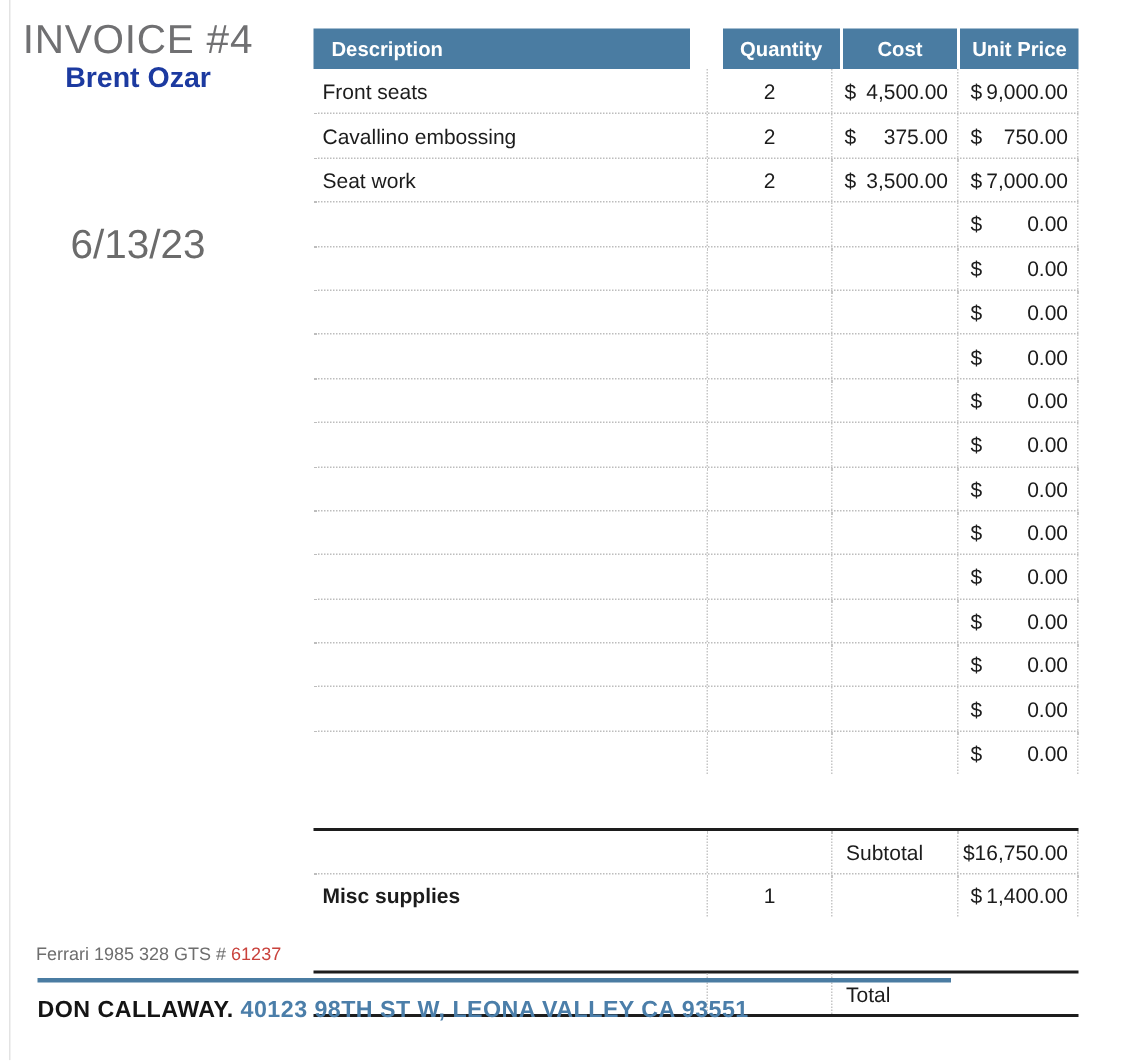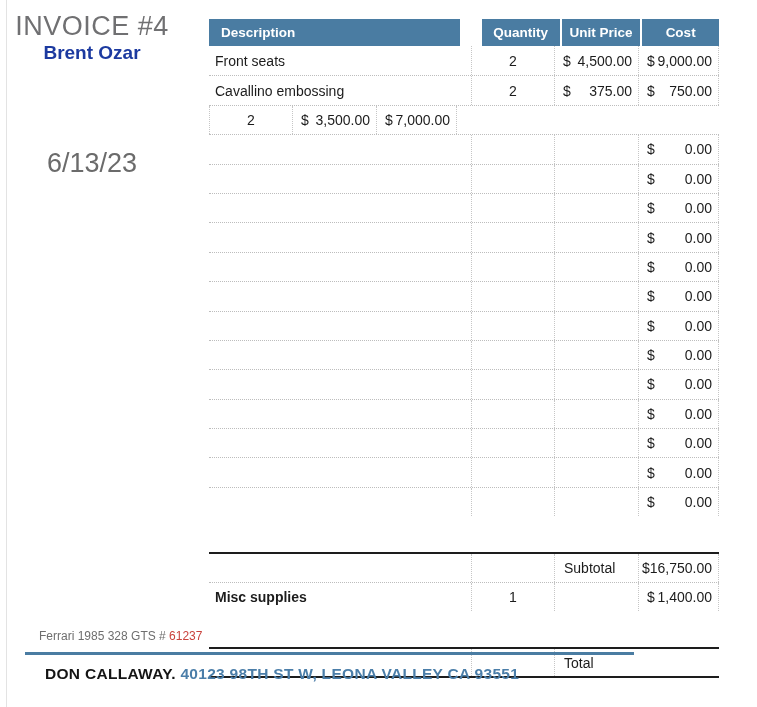--- a/index.html
+++ b/index.html
@@ -40,45 +40,45 @@
   .c-qty  { width:83px; justify-content:center; border-left:1px dotted #c6c6c6; }
   .c-unit { width:84px; border-left:1px dotted #c6c6c6; }
   .c-cost { width:81px; border-left:1px dotted #c6c6c6; border-right:1px dotted #c6c6c6; }
   .bold { font-weight:bold; }
 
   .money { display:flex; justify-content:space-between; align-items:center; width:100%; padding:0 6px 0 8px; box-sizing:border-box; }
   .sum-label { padding-left:9px; }
   .sum-value { justify-content:flex-end; padding-right:6px;text-align:center; }
 
   
-  .vehicle { position:absolute; left:39px; top:629px; font-size:12px; color:#6e6e6e; }
+  .vehicle { position:absolute; left:24px; top:629px; font-size:12px; color:#6e6e6e; }
   .vehicle .num { color:#c9423c; }
   .rule { position:absolute; left:25px; top:652px; width:609px; height:3px; background:#4a7ca2; }
   .owner { position:absolute; left:25px; top:665px; font-size:15.5px; font-weight:bold; letter-spacing:0.3px; white-space:nowrap; }
-  .owner .name { color:#141414;margin-left:20px; }
+  .owner .name { color:#141414; }
   .owner .addr { color:#4b7ea9; }
 </style>
 </head>
 <body>
 
 <div class="page">
   <div class="edge-line"></div>
 
   <div class="left-col">
     <div class="invoice-title">INVOICE #4</div>
     <div class="customer">Brent Ozar</div>
     <div class="inv-date">6/13/23</div>
   </div>
 
   <div class="inv-table">
     <div class="thead">
         <div class="th h-desc">Description</div>
         <div class="th h-qty">Quantity</div>
+        <div class="th h-cost">Cost</div>
         <div class="th h-unit">Unit Price</div>
-        <div class="th h-cost">Cost</div>
       </div>
     <div class="tbody">
         <div class="tr">
           <div class="td c-desc">Front seats</div>
           <div class="td c-qty">2</div>
           <div class="td c-unit">
             <div class="money">
               <div>$</div>
               <div>4,500.00</div>
             </div>
@@ -100,20 +100,21 @@
             </div>
           </div>
           <div class="td c-cost">
             <div class="money">
               <div>$</div>
               <div>750.00</div>
             </div>
           </div>
         </div>
         <div class="tr dotted">
+          <div class="td c-desc">Seat work</div>
           <div class="td c-qty">2</div>
           <div class="td c-unit">
             <div class="money">
               <div>$</div>
               <div>3,500.00</div>
             </div>
           </div>
           <div class="td c-cost">
             <div class="money">
               <div>$</div>

